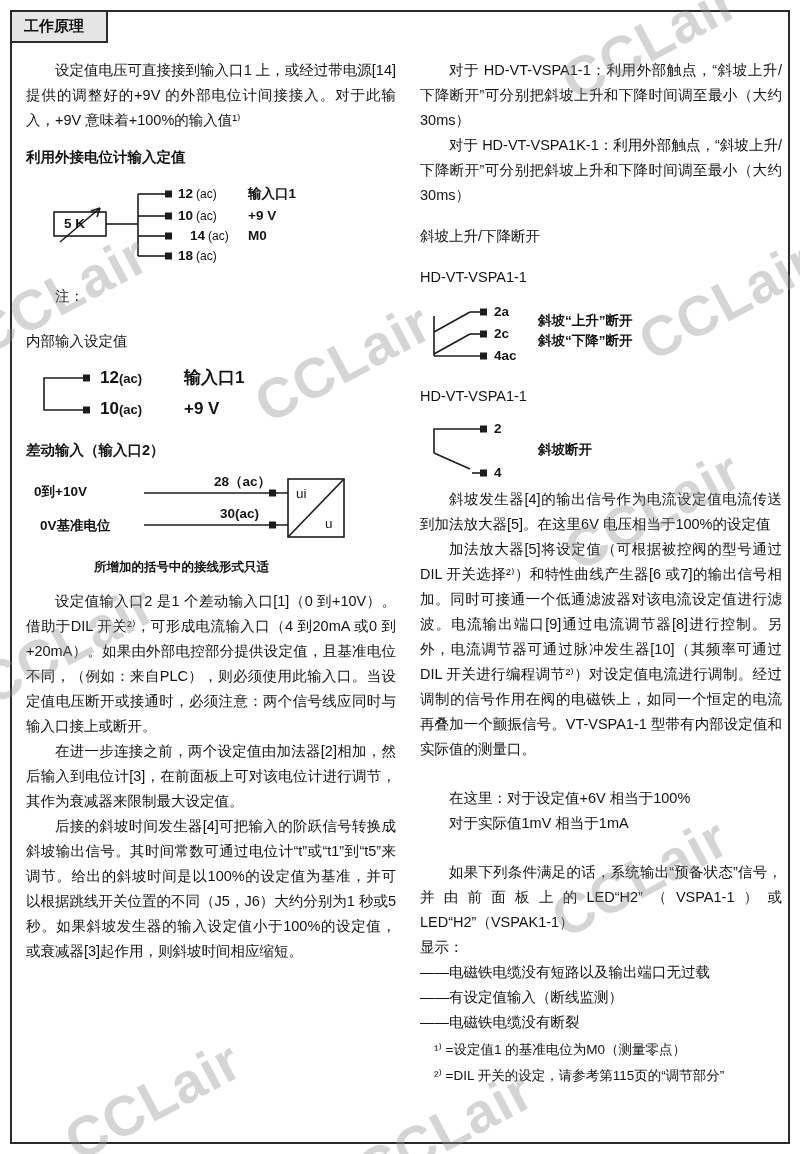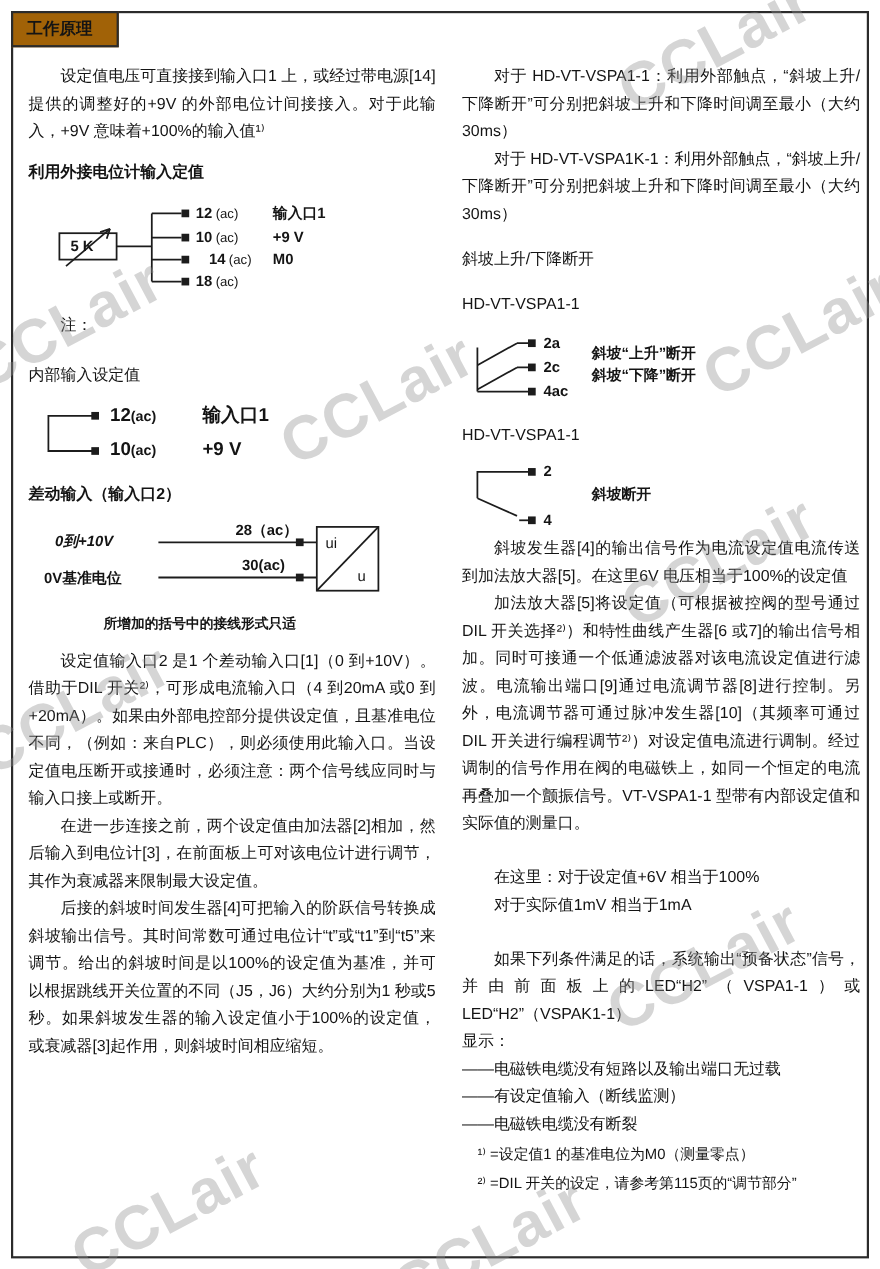--- a/index.html
+++ b/index.html
@@ -1,19 +1,19 @@
 <!DOCTYPE html>
 <html><head>
 <meta charset="utf-8">
 <style>
   html,body{margin:0;padding:0;background:#ffffff;}
   .page{position:relative;width:800px;height:1154px;background:#ffffff;
         font-family:"Liberation Sans","DejaVu Sans",sans-serif;color:#141414;overflow:hidden;}
   .frame{position:absolute;left:10px;top:10px;right:10px;bottom:10px;border:2px solid #2b2b2b;z-index:1;}
-  .title-box{position:absolute;left:10px;top:10px;border:2px solid #2b2b2b;background:#a16207;
+  .title-box{position:absolute;left:10px;top:10px;border:2px solid #2b2b2b;background:#e5e5e5;
              padding:5px 22px 5px 12px;font-size:15px;font-weight:bold;z-index:4;}
   .col{position:absolute;z-index:2;}
   .col-left{left:26px;top:58px;width:370px;}
   .col-right{left:420px;top:58px;width:362px;}
   p.body{margin:0;font-size:14.5px;line-height:25px;text-align:justify;text-indent:2em;}
   .h-bold{font-size:14.5px;font-weight:bold;line-height:25px;}
   .h-plain{font-size:14.5px;line-height:25px;}
   .diagram{position:relative;}
   .diagram svg{position:absolute;left:0;top:0;}
   .dlabel{position:absolute;font-size:13.5px;font-weight:bold;line-height:18px;white-space:nowrap;}
@@ -102,21 +102,21 @@
 
     <div class="diagram" style="width:370px;height:78px;margin:10px 0 4px;">
       <svg width="370" height="78" viewBox="0 0 370 78">
         <line x1="118" y1="20" x2="262" y2="20"></line>
         <line x1="118" y1="52" x2="262" y2="52"></line>
         <rect class="pin" x="243" y="16.5" width="7" height="7"></rect>
         <rect class="pin" x="243" y="48.5" width="7" height="7"></rect>
         <rect class="box" x="262" y="6" width="56" height="58"></rect>
         <line x1="262" y1="64" x2="318" y2="6"></line>
       </svg>
-      <span class="dlabel" style="left:24px;top:10px;font-style:italic;">0到+10V</span>
+      <span class="dlabel" style="left:8px;top:10px;">0到+10V</span>
       <span class="dlabel" style="left:14px;top:44px;">0V基准电位</span>
       <span class="dlabel" style="left:188px;top:0px;">28（ac）</span>
       <span class="dlabel" style="left:194px;top:32px;">30(ac)</span>
       <span class="dlabel" style="left:270px;top:12px;font-weight:normal;">ui</span>
       <span class="dlabel" style="left:299px;top:42px;font-weight:normal;">u</span>
     </div>
 
     <div class="small-note">
       <div>所增加的括号中的接线形式只适</div>
     </div>

